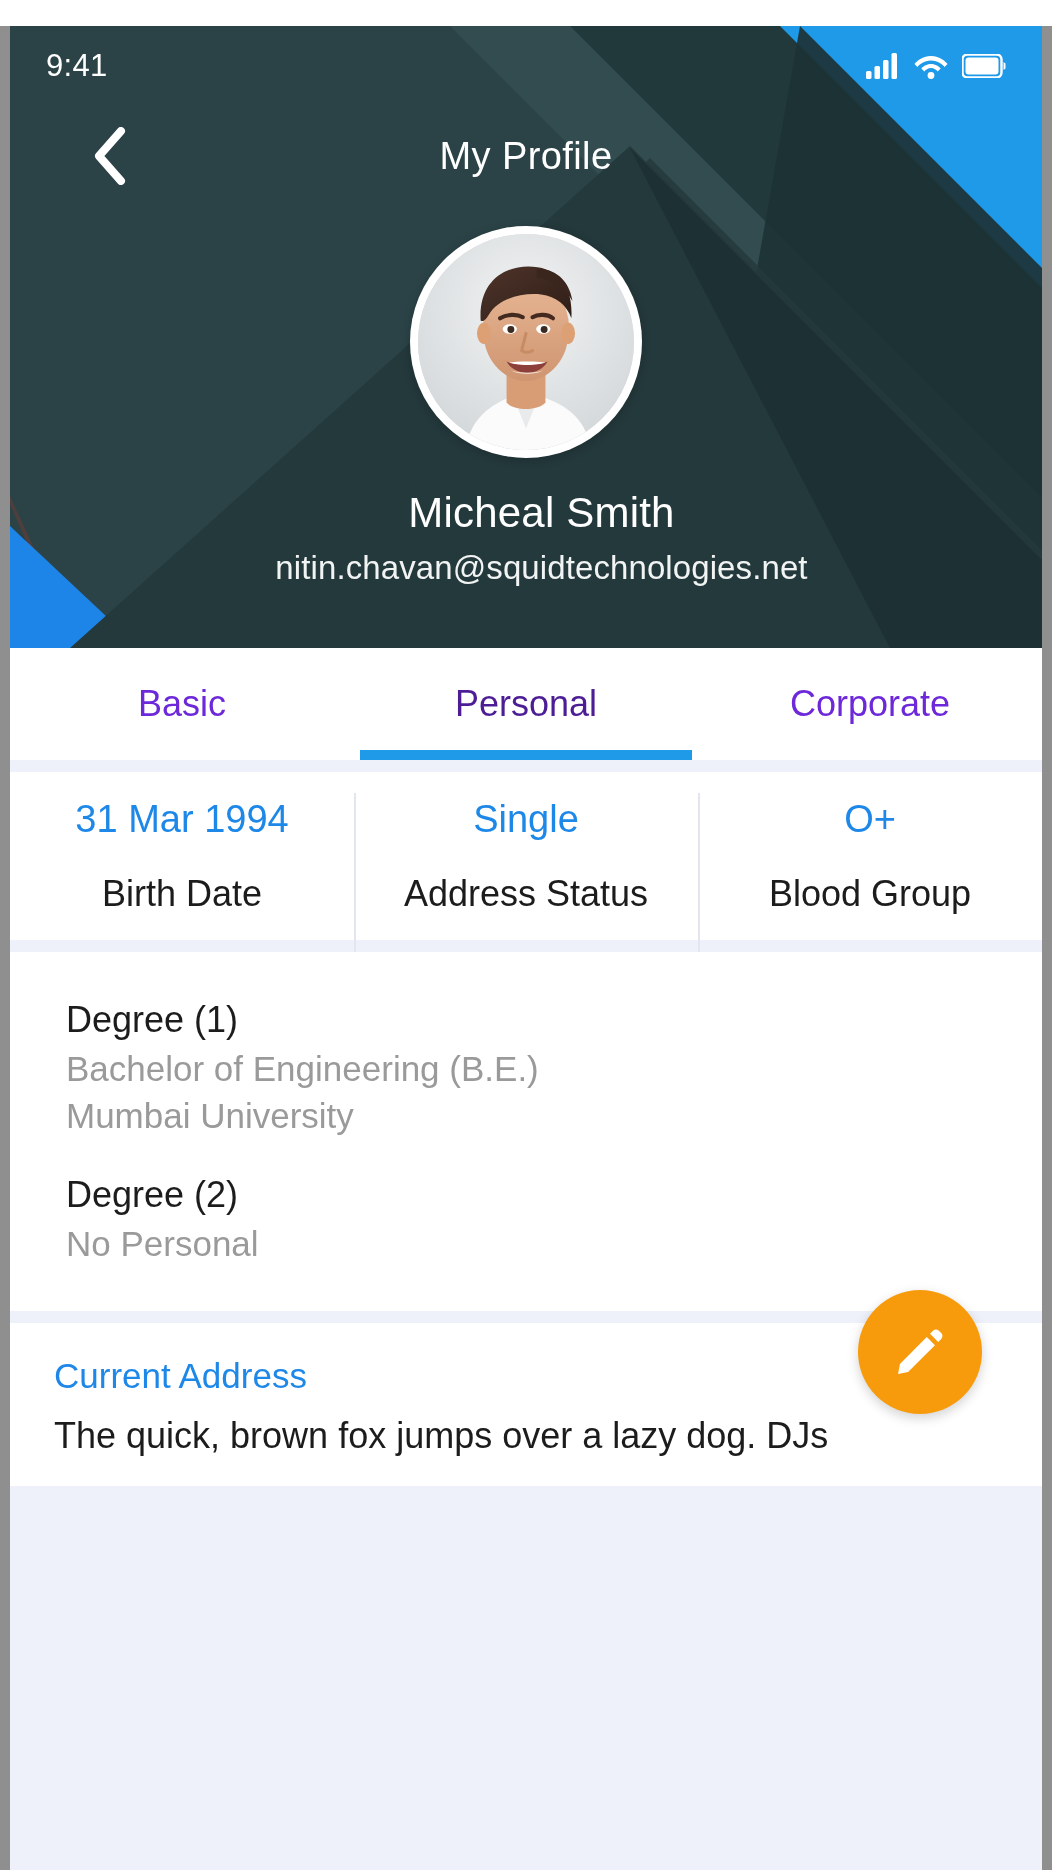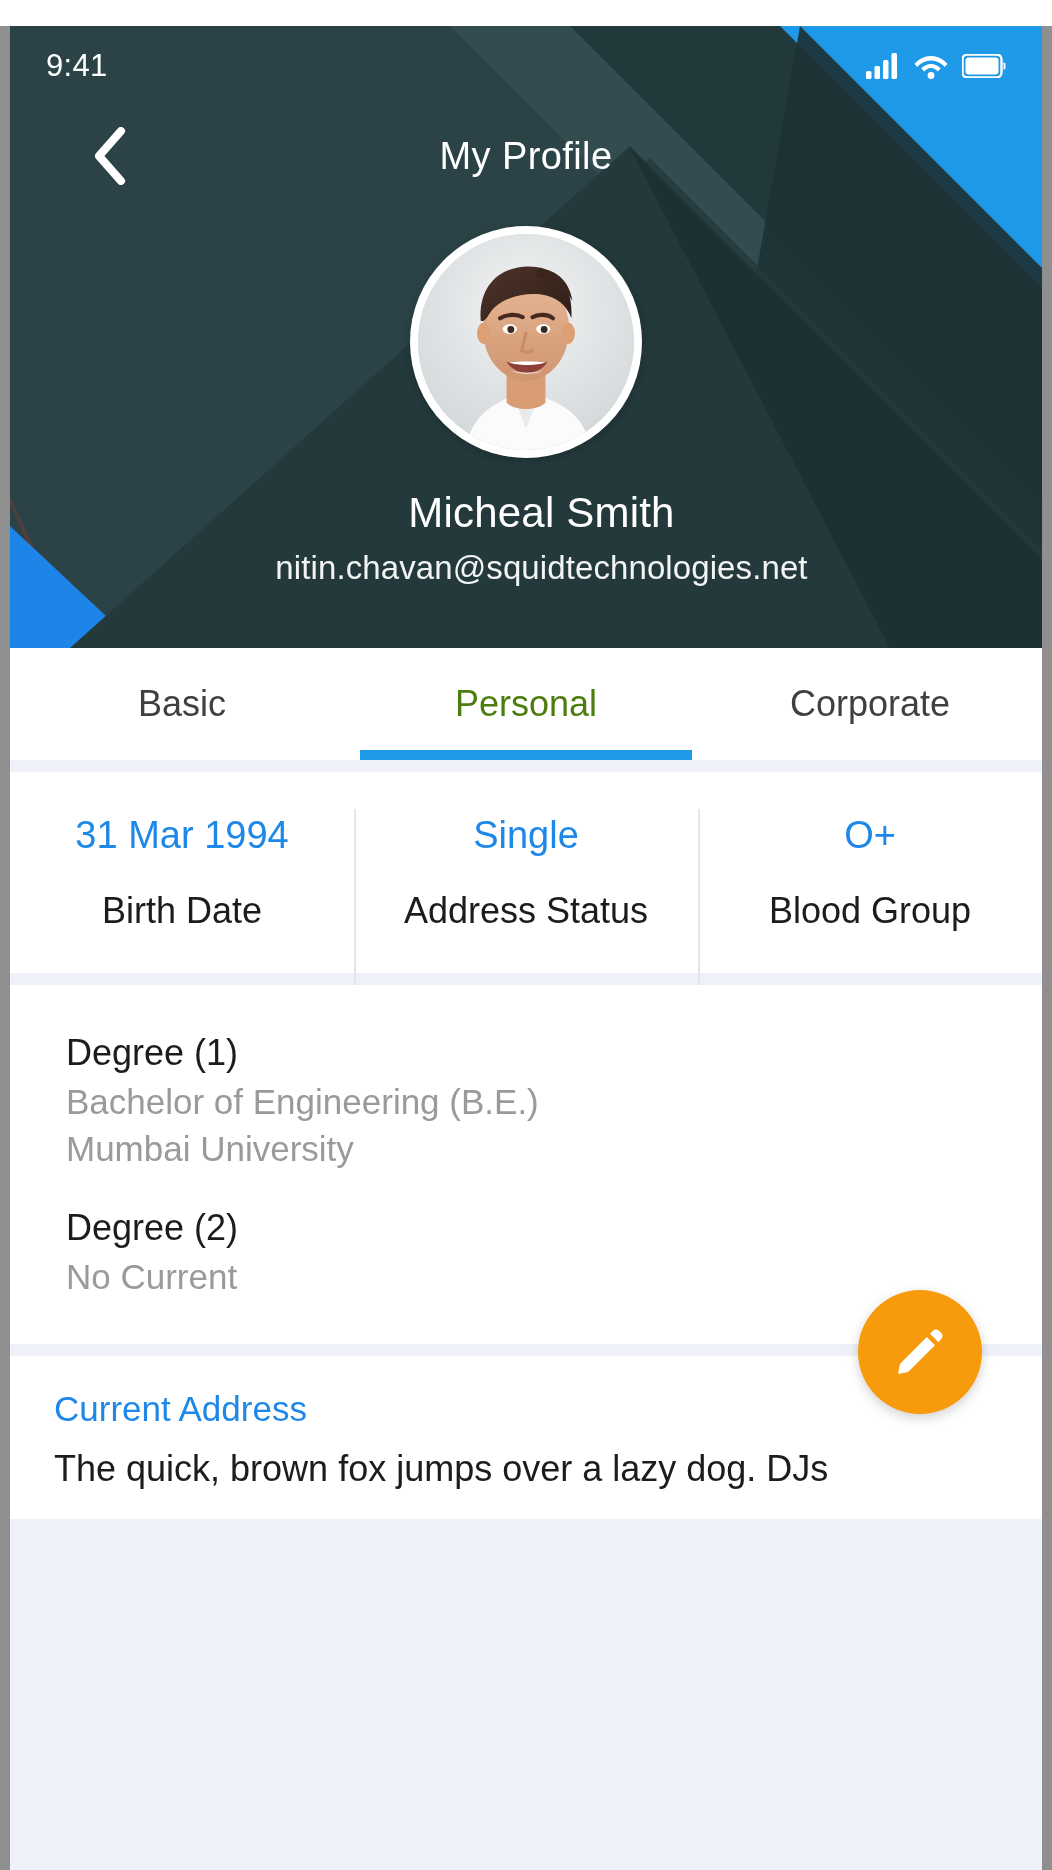--- a/index.html
+++ b/index.html
@@ -159,42 +159,42 @@
     background: #ffffff;
   }
   .tab {
     flex: 1;
     display: flex;
     align-items: center;
     justify-content: center;
     position: relative;
     cursor: pointer;
     font-size: 36px;
-    color: #404040;
-    font-weight: 400;
-  }
-  .tab.active { color: #4d7c0f; }
+    color: #6d28d9;
+    font-weight: 400;
+  }
+  .tab.active { color: #4c1d95; }
   .tab.active::after {
     content: "";
     position: absolute;
     bottom: 0;
     left: 50%;
     transform: translateX(-50%);
     width: 332px;
     height: 10px;
     background: #1e9ae8;
   }
 
   .gap { height: 12px; background: #eef1fa; }
 
   
   .stats {
     display: flex;
     background: #ffffff;
-    height: 201px;
+    height: 168px;
     align-items: center;
   }
   .stat {
     flex: 1;
     text-align: center;
     padding: 18px 6px;
     position: relative;
   }
   .stat + .stat::before {
     content: "";
@@ -434,21 +434,21 @@
     <div class="card section">
 
       <div class="degree-block">
         <div class="degree-label">Degree (1)</div>
         <div class="degree-detail">Bachelor of Engineering (B.E.)</div>
         <div class="degree-detail">Mumbai University</div>
       </div>
 
       <div class="degree-block">
         <div class="degree-label">Degree (2)</div>
-        <div class="degree-detail">No Current</div>
+        <div class="degree-detail">No Personal</div>
       </div>
     </div>
 
     <div class="gap"></div>
 
     <div class="card addr-section">
       <div class="addr-title">Current Address</div>
       <div class="addr-text">The quick, brown fox jumps over a lazy dog. DJs</div>
     </div>
   </div>

